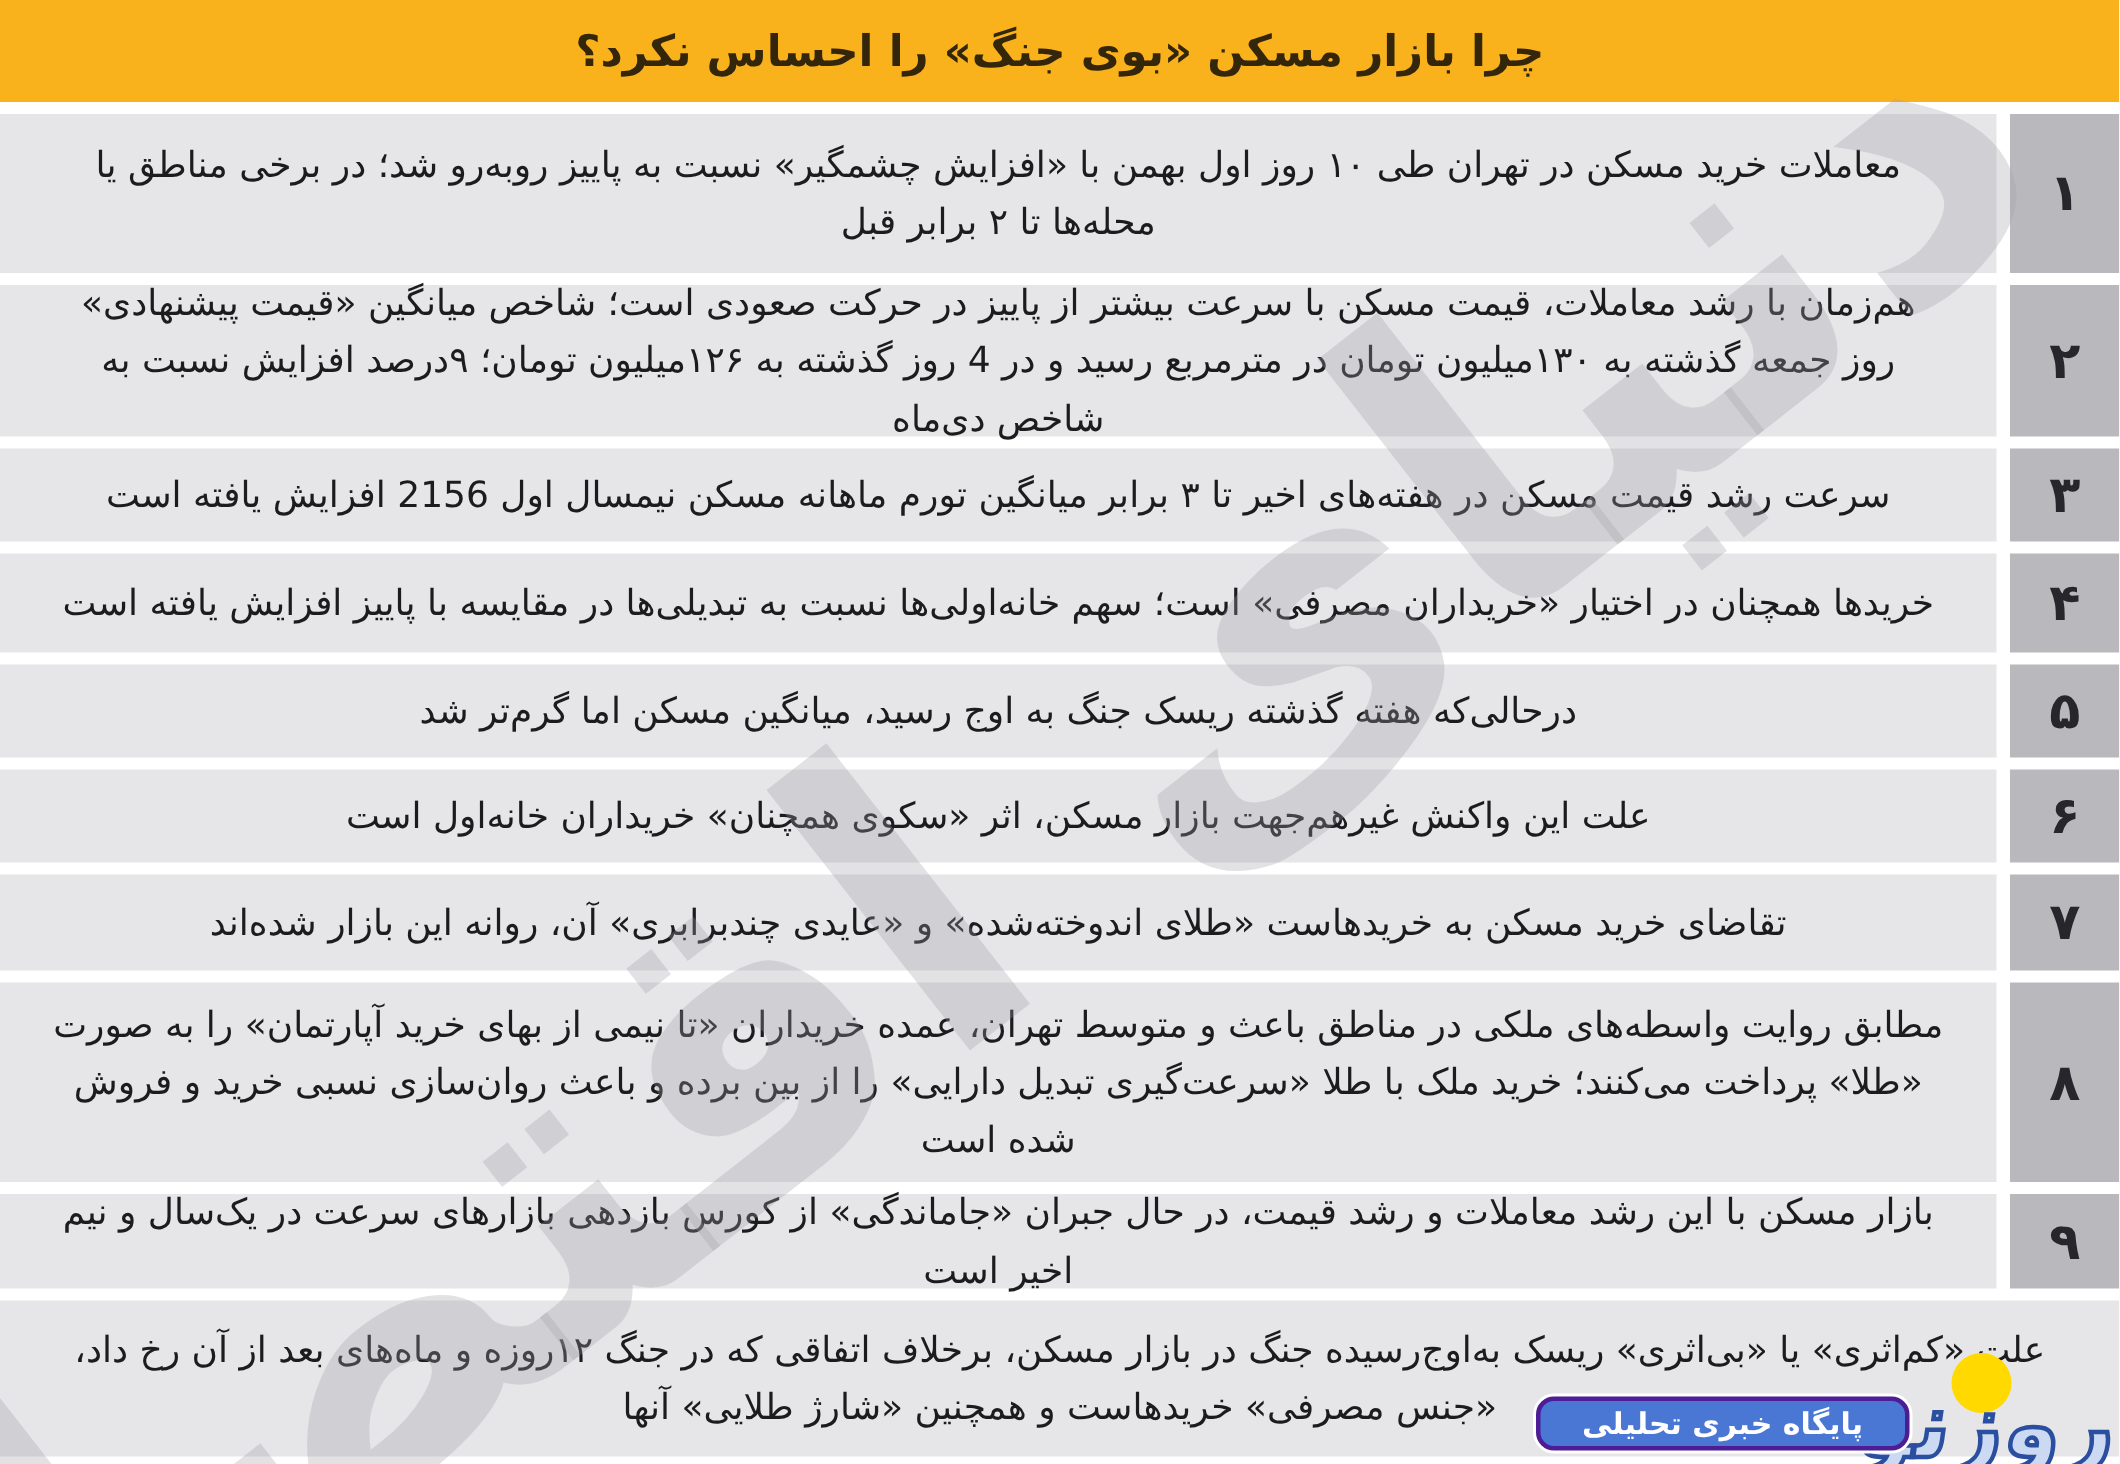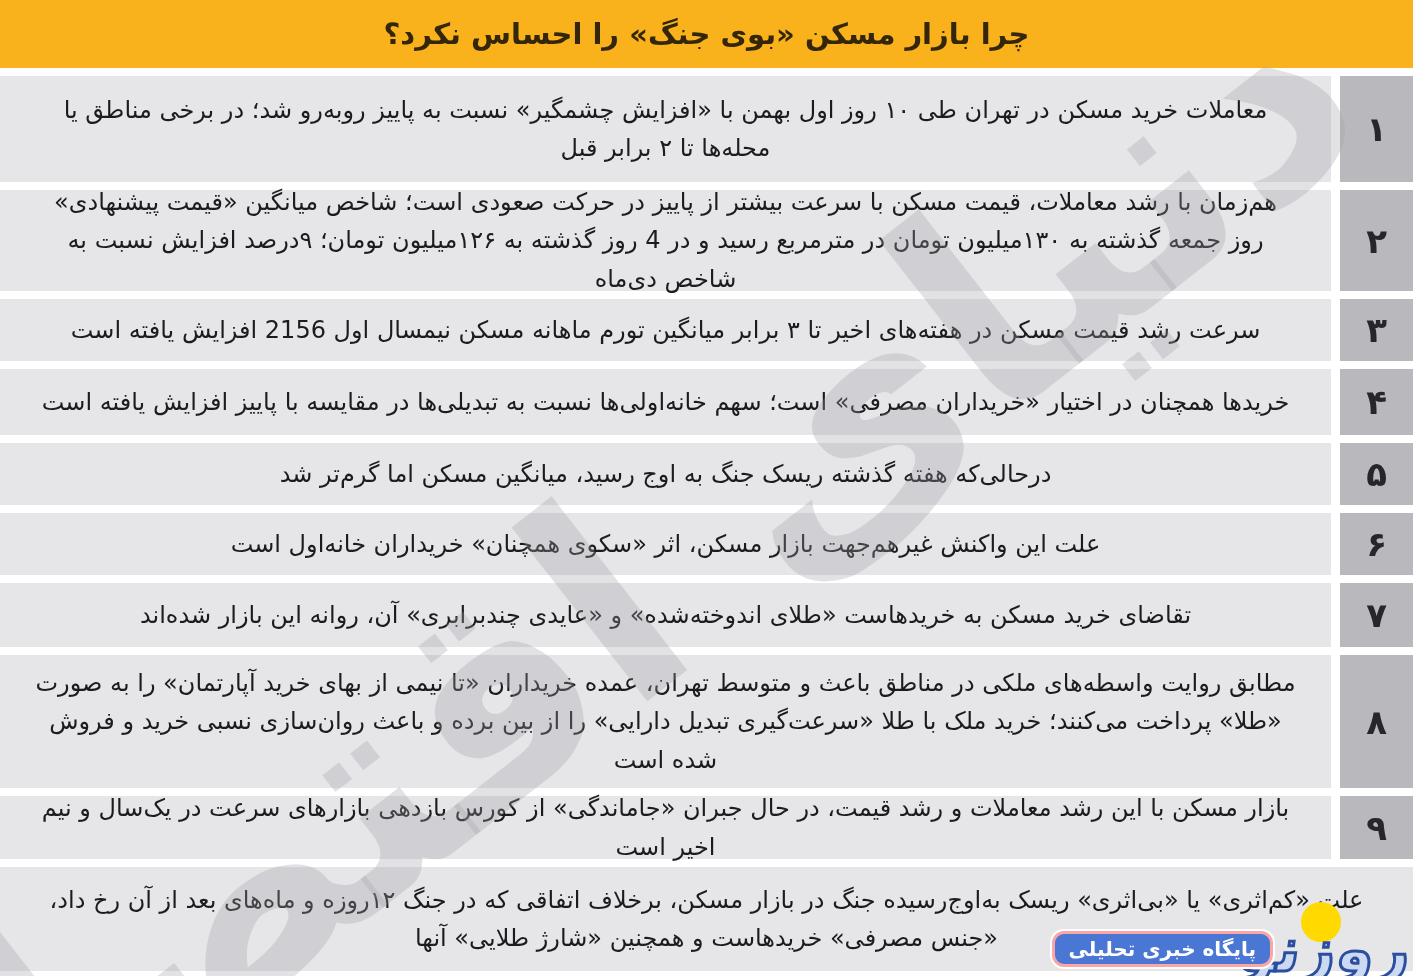--- a/index.html
+++ b/index.html
@@ -121,27 +121,27 @@
     -webkit-text-stroke: 3px #2b4fa0;
     transform: skewX(-8deg);
     z-index: 7;
     line-height: 1.1;
   }
   .logo-badge {
     position: absolute;
     right: 140px;
     bottom: 9px;
     background: #4a77d4;
-    border: 3px solid #fca5a5;
+    border: 3px solid #4c1d95;
     border-radius: 12px;
     box-shadow: 0 0 0 2px #ffffff;
     color: #ffffff;
     font-size: 20px;
     font-weight: bold;
-    padding: 3px 14px;
+    padding: 3px 28px;
     white-space: nowrap;
     z-index: 7;
   }
 </style>
 </head>
 <body>
 
 <div class="page">
 
   <header class="title-bar">

